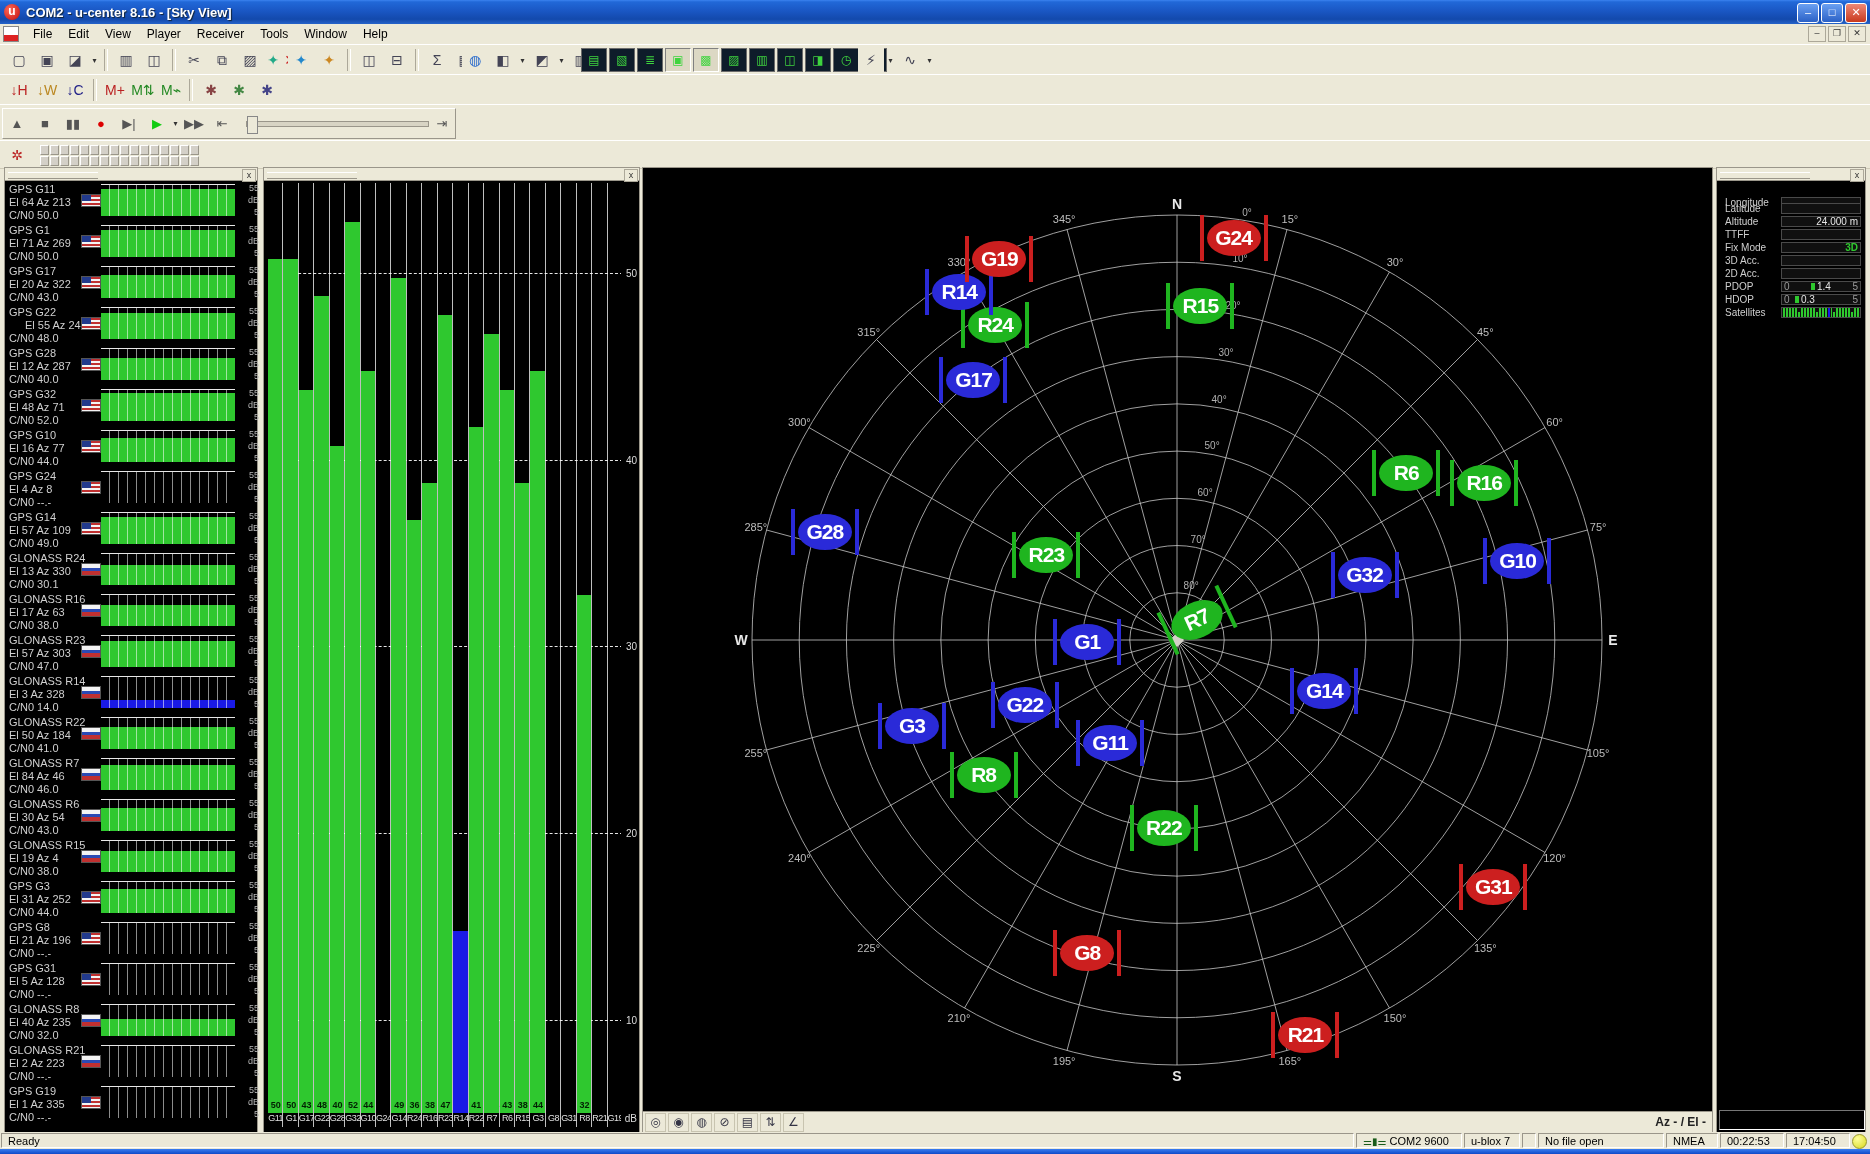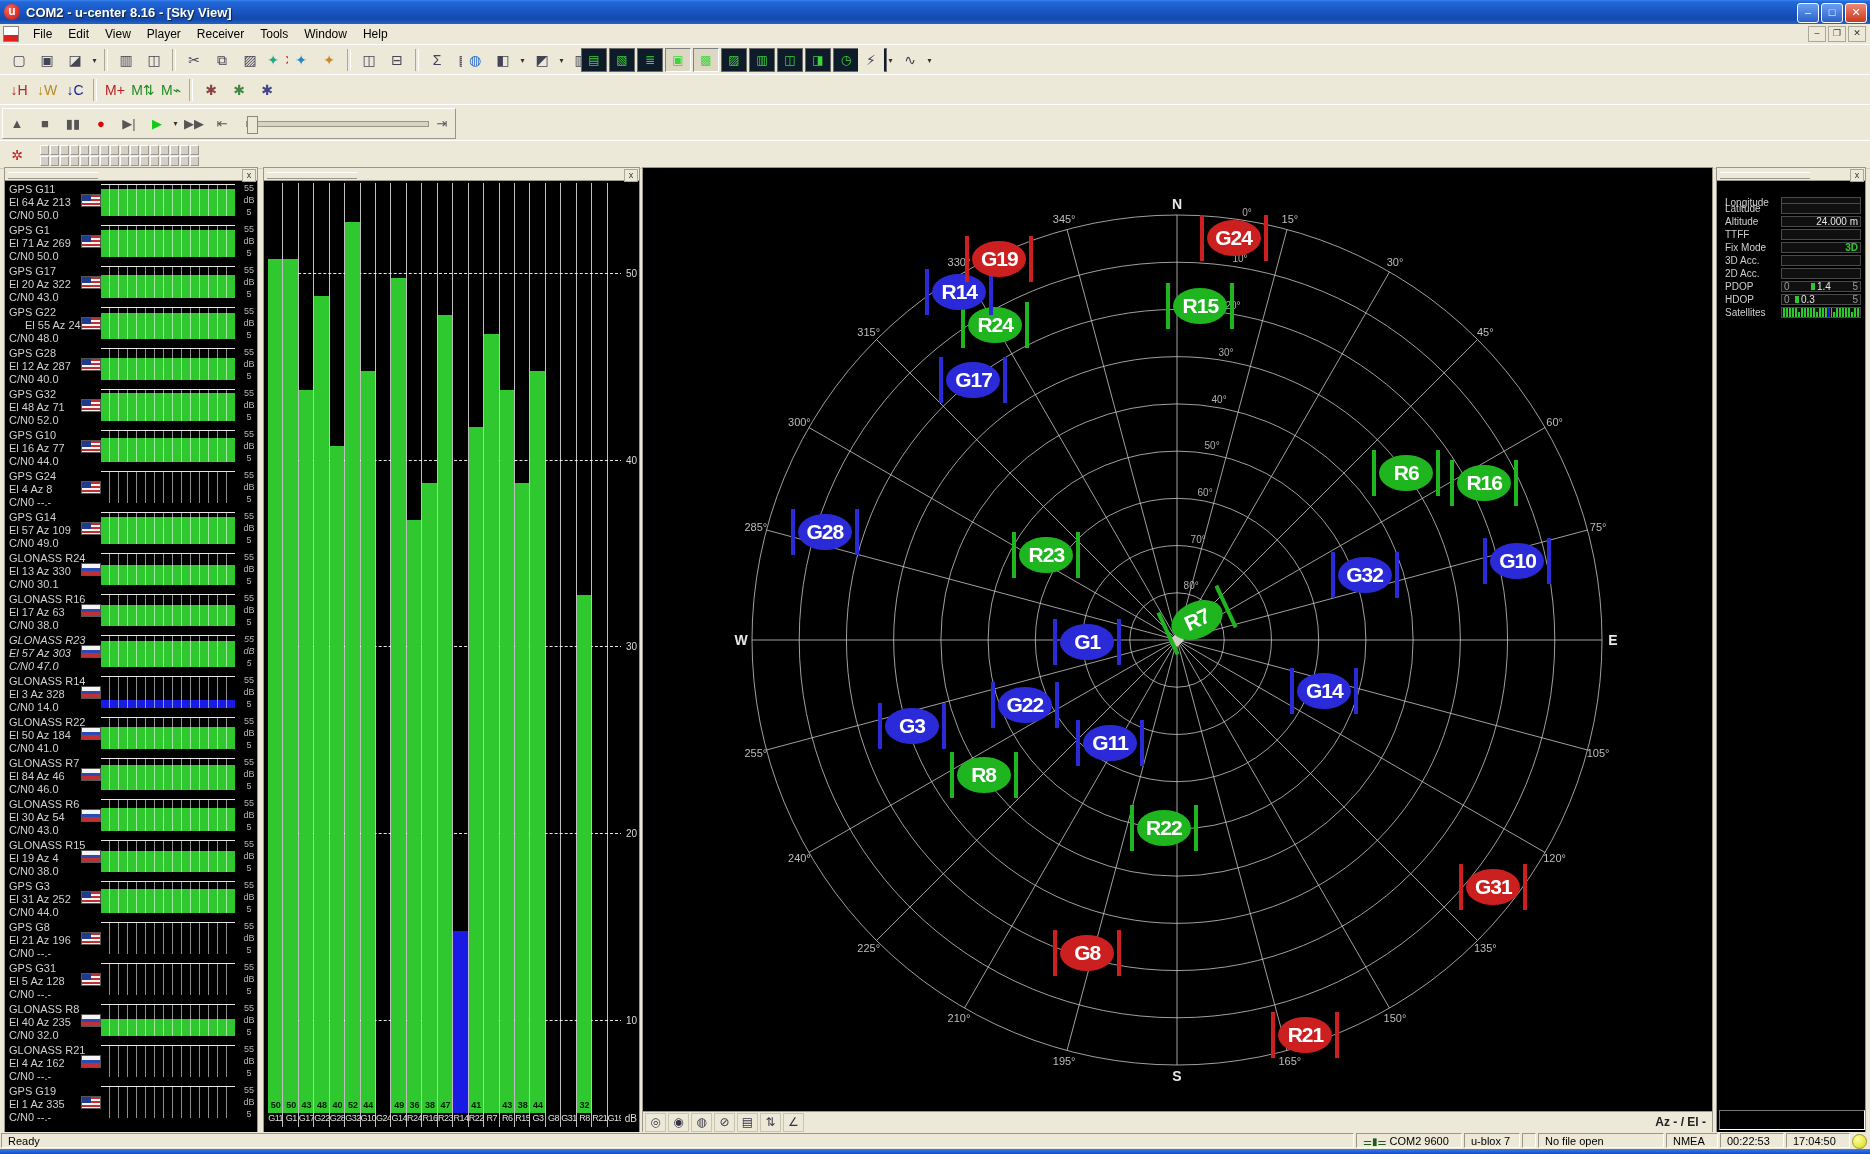--- a/index.html
+++ b/index.html
@@ -61,21 +61,21 @@
   .sat-row{position:absolute;left:0;width:100%;height:41px;}
   .sat-row .txt{position:absolute;left:4px;color:#d0d0d0;font-size:11px;line-height:13px;white-space:pre;}
   .flag{position:absolute;left:76px;top:12px;width:20px;height:13px;border:1px solid #555;box-sizing:border-box;}
   .flag.us{background:repeating-linear-gradient(180deg,#c03030 0 2px,#f4f4f4 2px 4px);}
   .flag.us .canton{position:absolute;left:0;top:0;width:9px;height:6px;background:#223a8c;}
   .flag.ru{background:linear-gradient(180deg,#f4f4f4 0 34%,#2a4ab4 34% 67%,#c03030 67% 100%);}
   .strip{position:absolute;left:96px;top:2px;width:134px;height:31px;background:#000;border-top:1px solid #e8e8e8;}
   .strip .fill{position:absolute;left:0;bottom:0;width:100%;}
   .strip .gridv{position:absolute;inset:0;
     background:repeating-linear-gradient(90deg,transparent 0 8px,rgba(255,255,255,.55) 8px 9px);}
-  .row-scale{position:absolute;left:234px;top:0;width:20px;height:41px;color:#b8b8b8;font-size:9px;line-height:12px;text-align:center;}
+  .row-scale{position:absolute;left:234px;top:0;width:20px;height:41px;color:#b8b8b8;font-size:9px;line-height:12px;text-align:right;}
   
   #chart-plot{position:absolute;left:4px;top:15px;width:355px;height:944px;background:#000;}
   .slot{position:absolute;top:0;height:944px;border-right:1px solid rgba(255,255,255,.75);box-sizing:border-box;}
   .bar{position:absolute;left:0;bottom:0;width:100%;}
   .hdash{position:absolute;left:0;width:355px;border-top:1px dashed rgba(255,255,255,.9);}
   .val-cell{position:absolute;height:14px;color:#032003;font-size:9px;font-weight:bold;text-align:center;}
   .id-cell{position:absolute;height:14px;color:#e0e0e0;font-size:9px;text-align:center;letter-spacing:-0.5px;overflow:hidden;}
   #chart-scale{position:absolute;right:1px;top:15px;width:17px;height:944px;background:#000;color:#ddd;font-size:10px;}
   .scale-lbl{position:absolute;right:1px;}
   
@@ -461,21 +461,21 @@
           <div class="strip">
             <div class="fill" style="height: 21px; background: rgb(47, 200, 47);"></div>
             <div class="gridv"></div>
           </div>
           <div class="row-scale">
             <div>55</div>
             <div>dB</div>
             <div>5</div>
           </div>
         </div>
-        <div class="sat-row" style="top: 451px; font-style: italic;">
+        <div class="sat-row" style="top: 451px;">
           <div class="txt" style="top: 1px;">GLONASS R23</div>
           <div class="txt" style="top: 14px;">El 57 Az 303</div>
           <div class="txt" style="top: 27px;">C/N0 47.0</div>
           <div class="flag ru"></div>
           <div class="strip">
             <div class="fill" style="height: 26px; background: rgb(47, 200, 47);"></div>
             <div class="gridv"></div>
           </div>
           <div class="row-scale">
             <div>55</div>
@@ -617,21 +617,21 @@
             <div class="gridv"></div>
           </div>
           <div class="row-scale">
             <div>55</div>
             <div>dB</div>
             <div>5</div>
           </div>
         </div>
         <div class="sat-row" style="top: 861px;">
           <div class="txt" style="top: 1px;">GLONASS R21</div>
-          <div class="txt" style="top: 14px;">El 4 Az 162</div>
+          <div class="txt" style="top: 14px;">El 2 Az 223</div>
           <div class="txt" style="top: 27px;">C/N0 --.-</div>
           <div class="flag ru"></div>
           <div class="strip">
             <div class="gridv"></div>
           </div>
           <div class="row-scale">
             <div>55</div>
             <div>dB</div>
             <div>5</div>
           </div>

